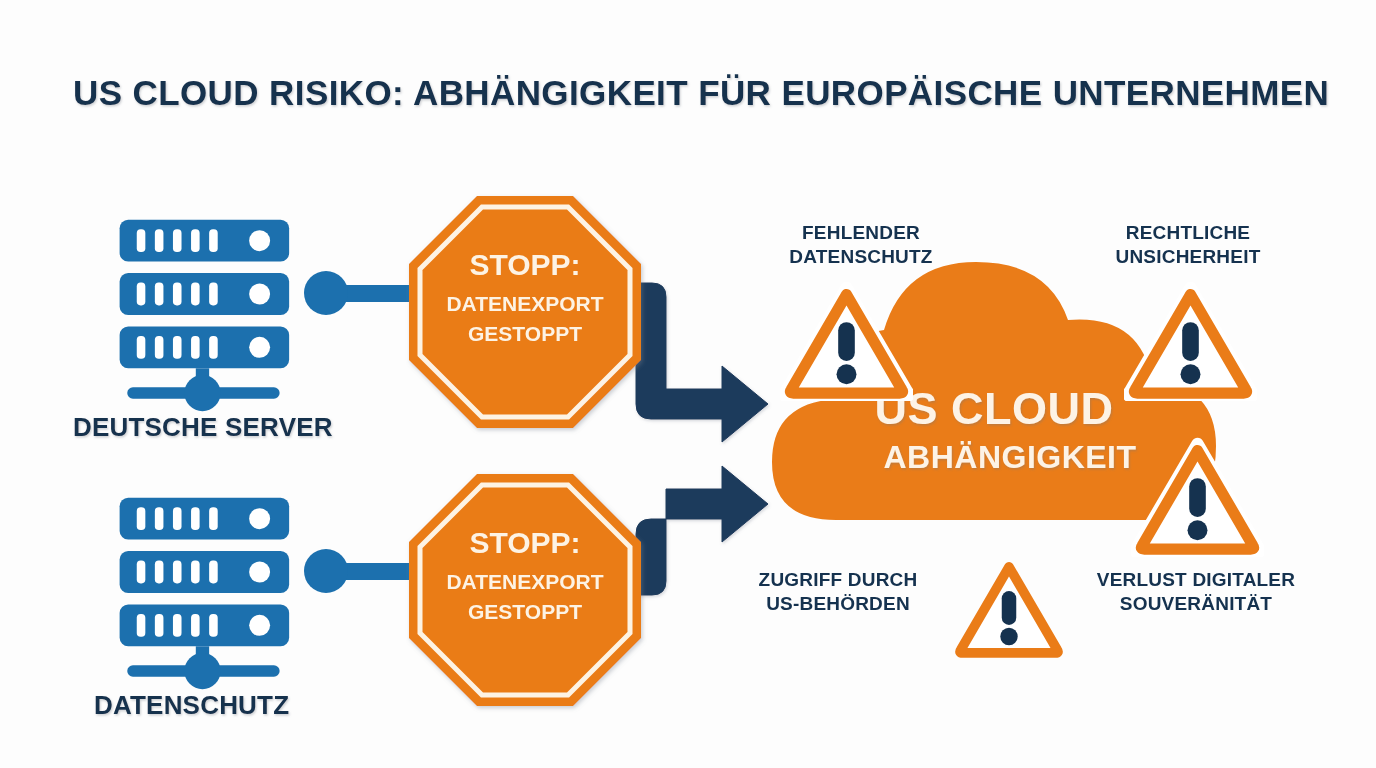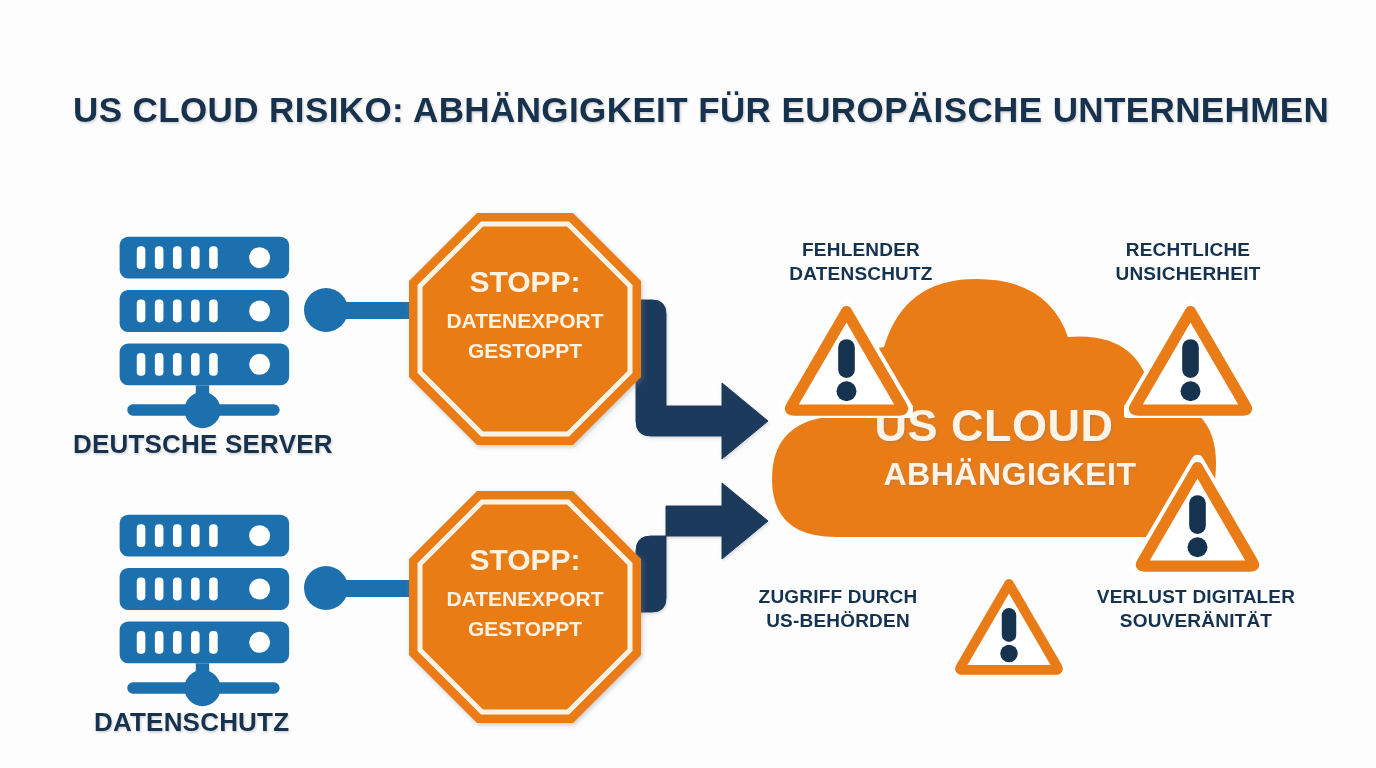--- a/index.html
+++ b/index.html
@@ -16,21 +16,20 @@
   }
   #infographic {
     position: relative;
     width: 1376px;
     height: 768px;
     background: #fdfdfd;
   }
   #stage {
     position: absolute;
     inset: 0;
-    margin-top: 17px;
   }
   svg#scene {
     display: block;
     width: 1376px;
     height: 768px;
   }
   text {
     font-family: "Liberation Sans", sans-serif;
     font-weight: bold;
   }

